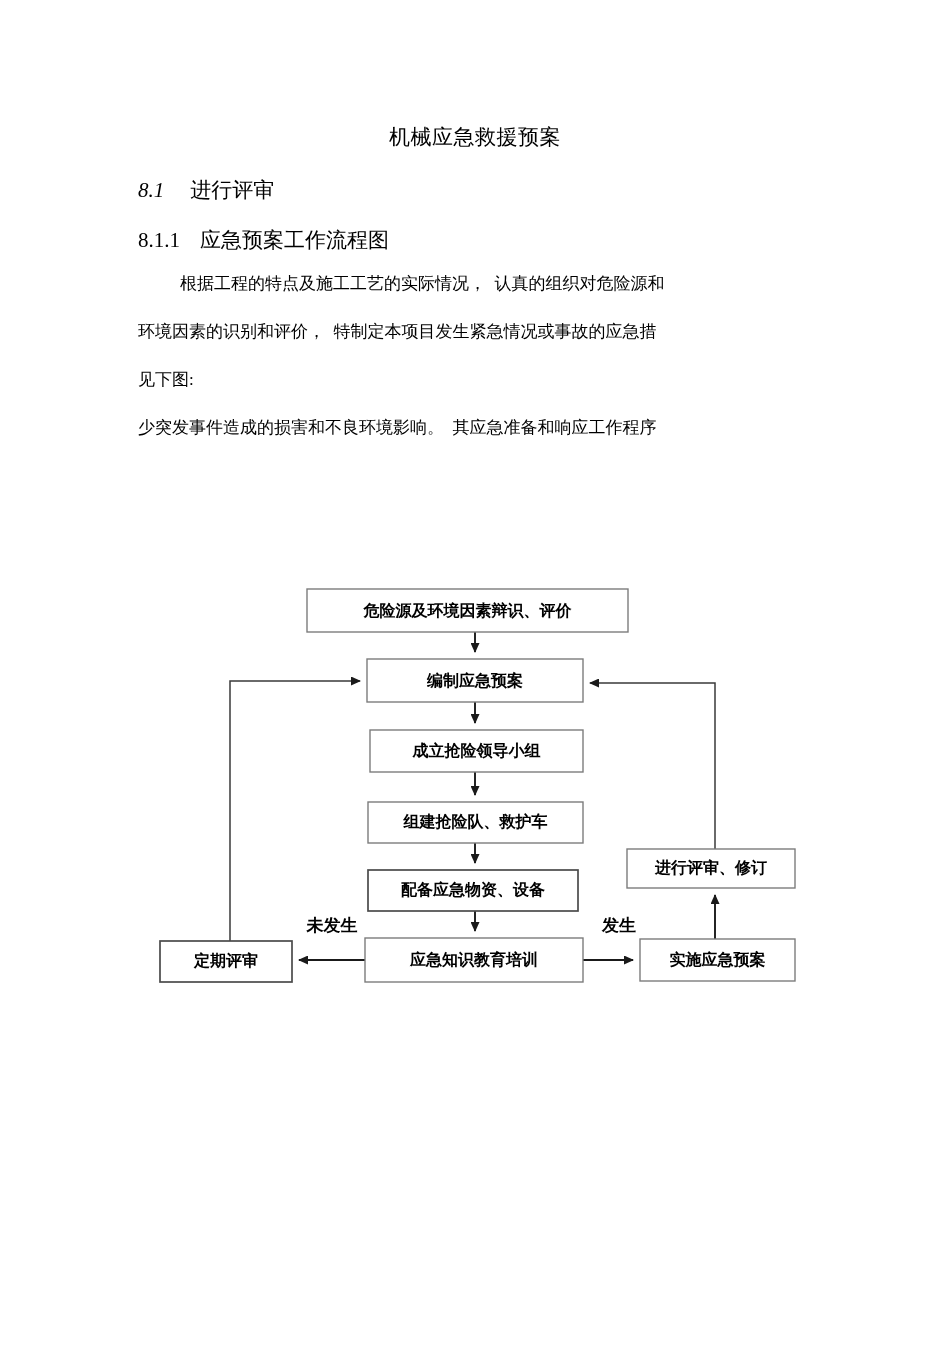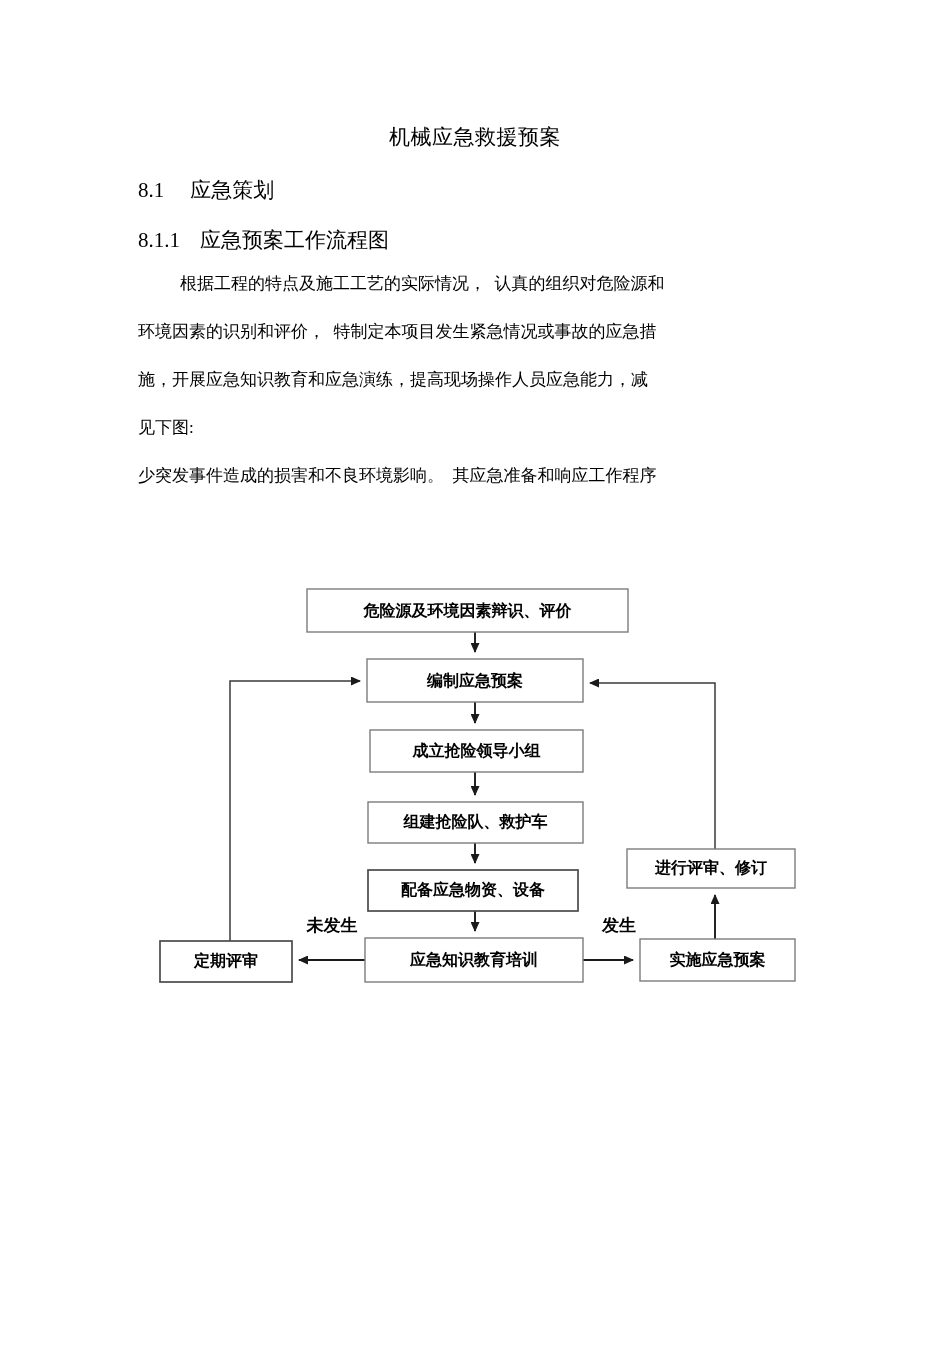--- a/index.html
+++ b/index.html
@@ -31,21 +31,21 @@
     text-align: center;
     font-size: 21px;
     letter-spacing: 0.5px;
   }
   .heading-1 {
     position: absolute;
     left: 138px;
     top: 176px;
     font-size: 21px;
   }
-  .heading-1 .num { margin-right: 26px; }
+  .heading-1 .num { margin-right: 26px; font-style: italic; }
 
   .heading-2 {
     position: absolute;
     left: 138px;
     top: 226px;
     font-size: 21px;
     font-family: Liberation Serif, serif;
   }
   .heading-2 .num { margin-right: 20px; }
 
@@ -113,31 +113,30 @@
   }
 </style>
 </head>
 <body>
 
 <div class="page">
 
   <div class="doc-title">机械应急救援预案</div>
 
   <div class="heading-1">
-    <span class="num">8.1</span><span>应急策划</span>
+    <span class="num">8.1</span><span>进行评审</span>
   </div>
 
   <div class="heading-2">
     <span class="num">8.1.1</span><span>应急预案工作流程图</span>
   </div>
 
   <div class="body-para">
     <span class="line first">根据工程的特点及施工工艺的实际情况，  认真的组织对危险源和</span>
     <span class="line">环境因素的识别和评价，  特制定本项目发生紧急情况或事故的应急措</span>
-    <span class="line">施，开展应急知识教育和应急演练，提高现场操作人员应急能力，减</span>
     <span class="line">见下图:</span>
     <span class="line">少突发事件造成的损害和不良环境影响。  其应急准备和响应工作程序</span>
   </div>
 
   <div class="flowchart">
     <svg width="950" height="1345" viewBox="0 0 950 1345" xmlns="http://www.w3.org/2000/svg">
       <defs>
         <marker id="arrow" markerWidth="10" markerHeight="9" refX="9" refY="4.5" orient="auto" markerUnits="userSpaceOnUse">
           <path d="M0,0 L10,4.5 L0,9 Z" fill="#1a1a1a"></path>
         </marker>

